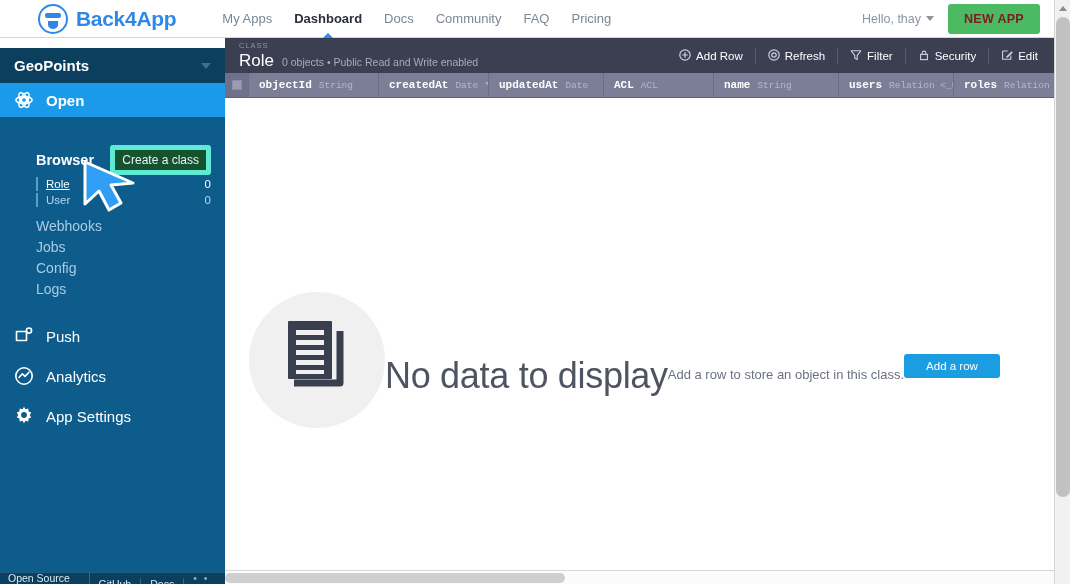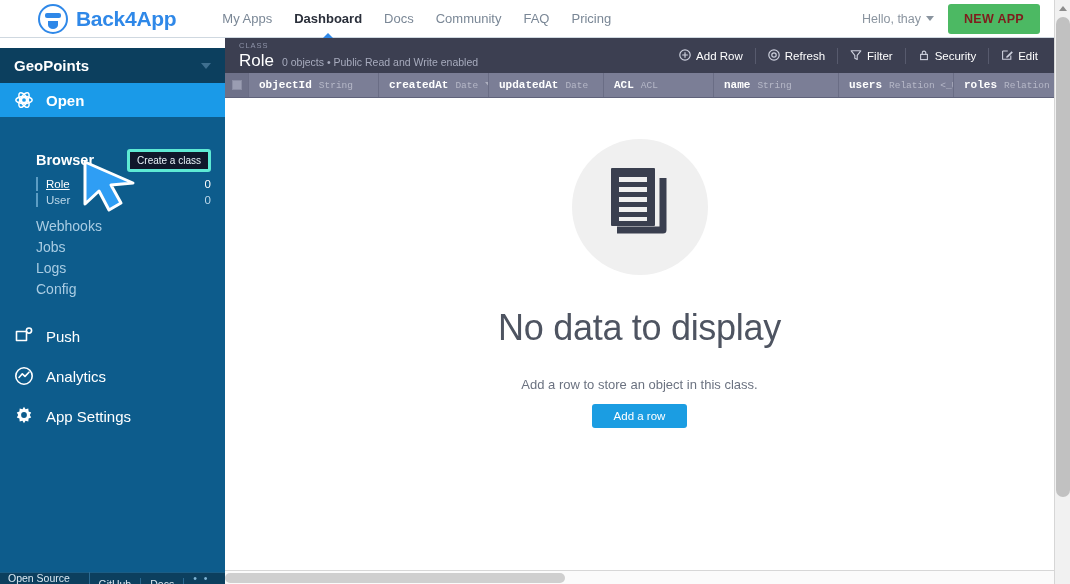--- a/index.html
+++ b/index.html
@@ -160,25 +160,25 @@
   .browser-head {
     display: flex; align-items: center;
     padding: 0 14px 0 36px;
     height: 22px;
   }
   .browser-title {
     font-size: 14.5px; font-weight: bold; color: #fff;
   }
   .create-class-btn {
     margin-left: auto;
-    background: #0f172a;
-    border: 3px solid #5eead4;
+    background: #14532d;
+    border: 5px solid #5eead4;
     border-radius: 3px;
     color: #e8f2f8;
-    font-size: 10px;
+    font-size: 12px;
     padding: 3px 7px;
     cursor: pointer;
     white-space: nowrap;
   }
   .class-list { margin-top: 5px; }
   .class-item {
     display: flex; align-items: center;
     height: 16px;
     padding-left: 36px; padding-right: 14px;
     font-size: 11.5px;
@@ -340,23 +340,24 @@
   .gh-end {
     flex: 1;
     background: #7b7e96;
     border-right: none;
   }
 
   .empty-state {
     position: relative;
     height: 483px;
     background: #ffffff;
-    display: flex; flex-direction: column;
+    display: flex; flex-direction: row;
     align-items: center;
     padding-top: 41px;
+    padding-left: 24px;
   }
   .empty-circle {
     width: 136px; height: 136px;
     border-radius: 50%;
     background: #f0f0f0;
     display: flex; align-items: center; justify-content: center;
   }
   .empty-title {
     margin-top: 32px;
     font-size: 36px;
@@ -490,22 +491,22 @@
         <div class="class-item">
           <span class="bar"></span>
           <span class="cname">User</span>
           <span class="ccount">0</span>
         </div>
       </div>
 
       <div class="nav-sub">
         <div class="nav-sub-item">Webhooks</div>
         <div class="nav-sub-item">Jobs</div>
+        <div class="nav-sub-item">Config</div>
         <div class="nav-sub-item">Logs</div>
-        <div class="nav-sub-item">Config</div>
       </div>
     </div>
 
     <div class="sidebar-sections">
       <div class="side-sec">
         <span class="icon-sq">
           <svg width="20" height="20" viewBox="0 0 20 20">
             <path d="M2.5 5.5 h10 v9 h-10 z" fill="none" stroke="#fff" stroke-width="1.6" stroke-linejoin="round"></path>
             <circle cx="15" cy="4.6" r="2.6" fill="none" stroke="#fff" stroke-width="1.6"></circle>
           </svg>

